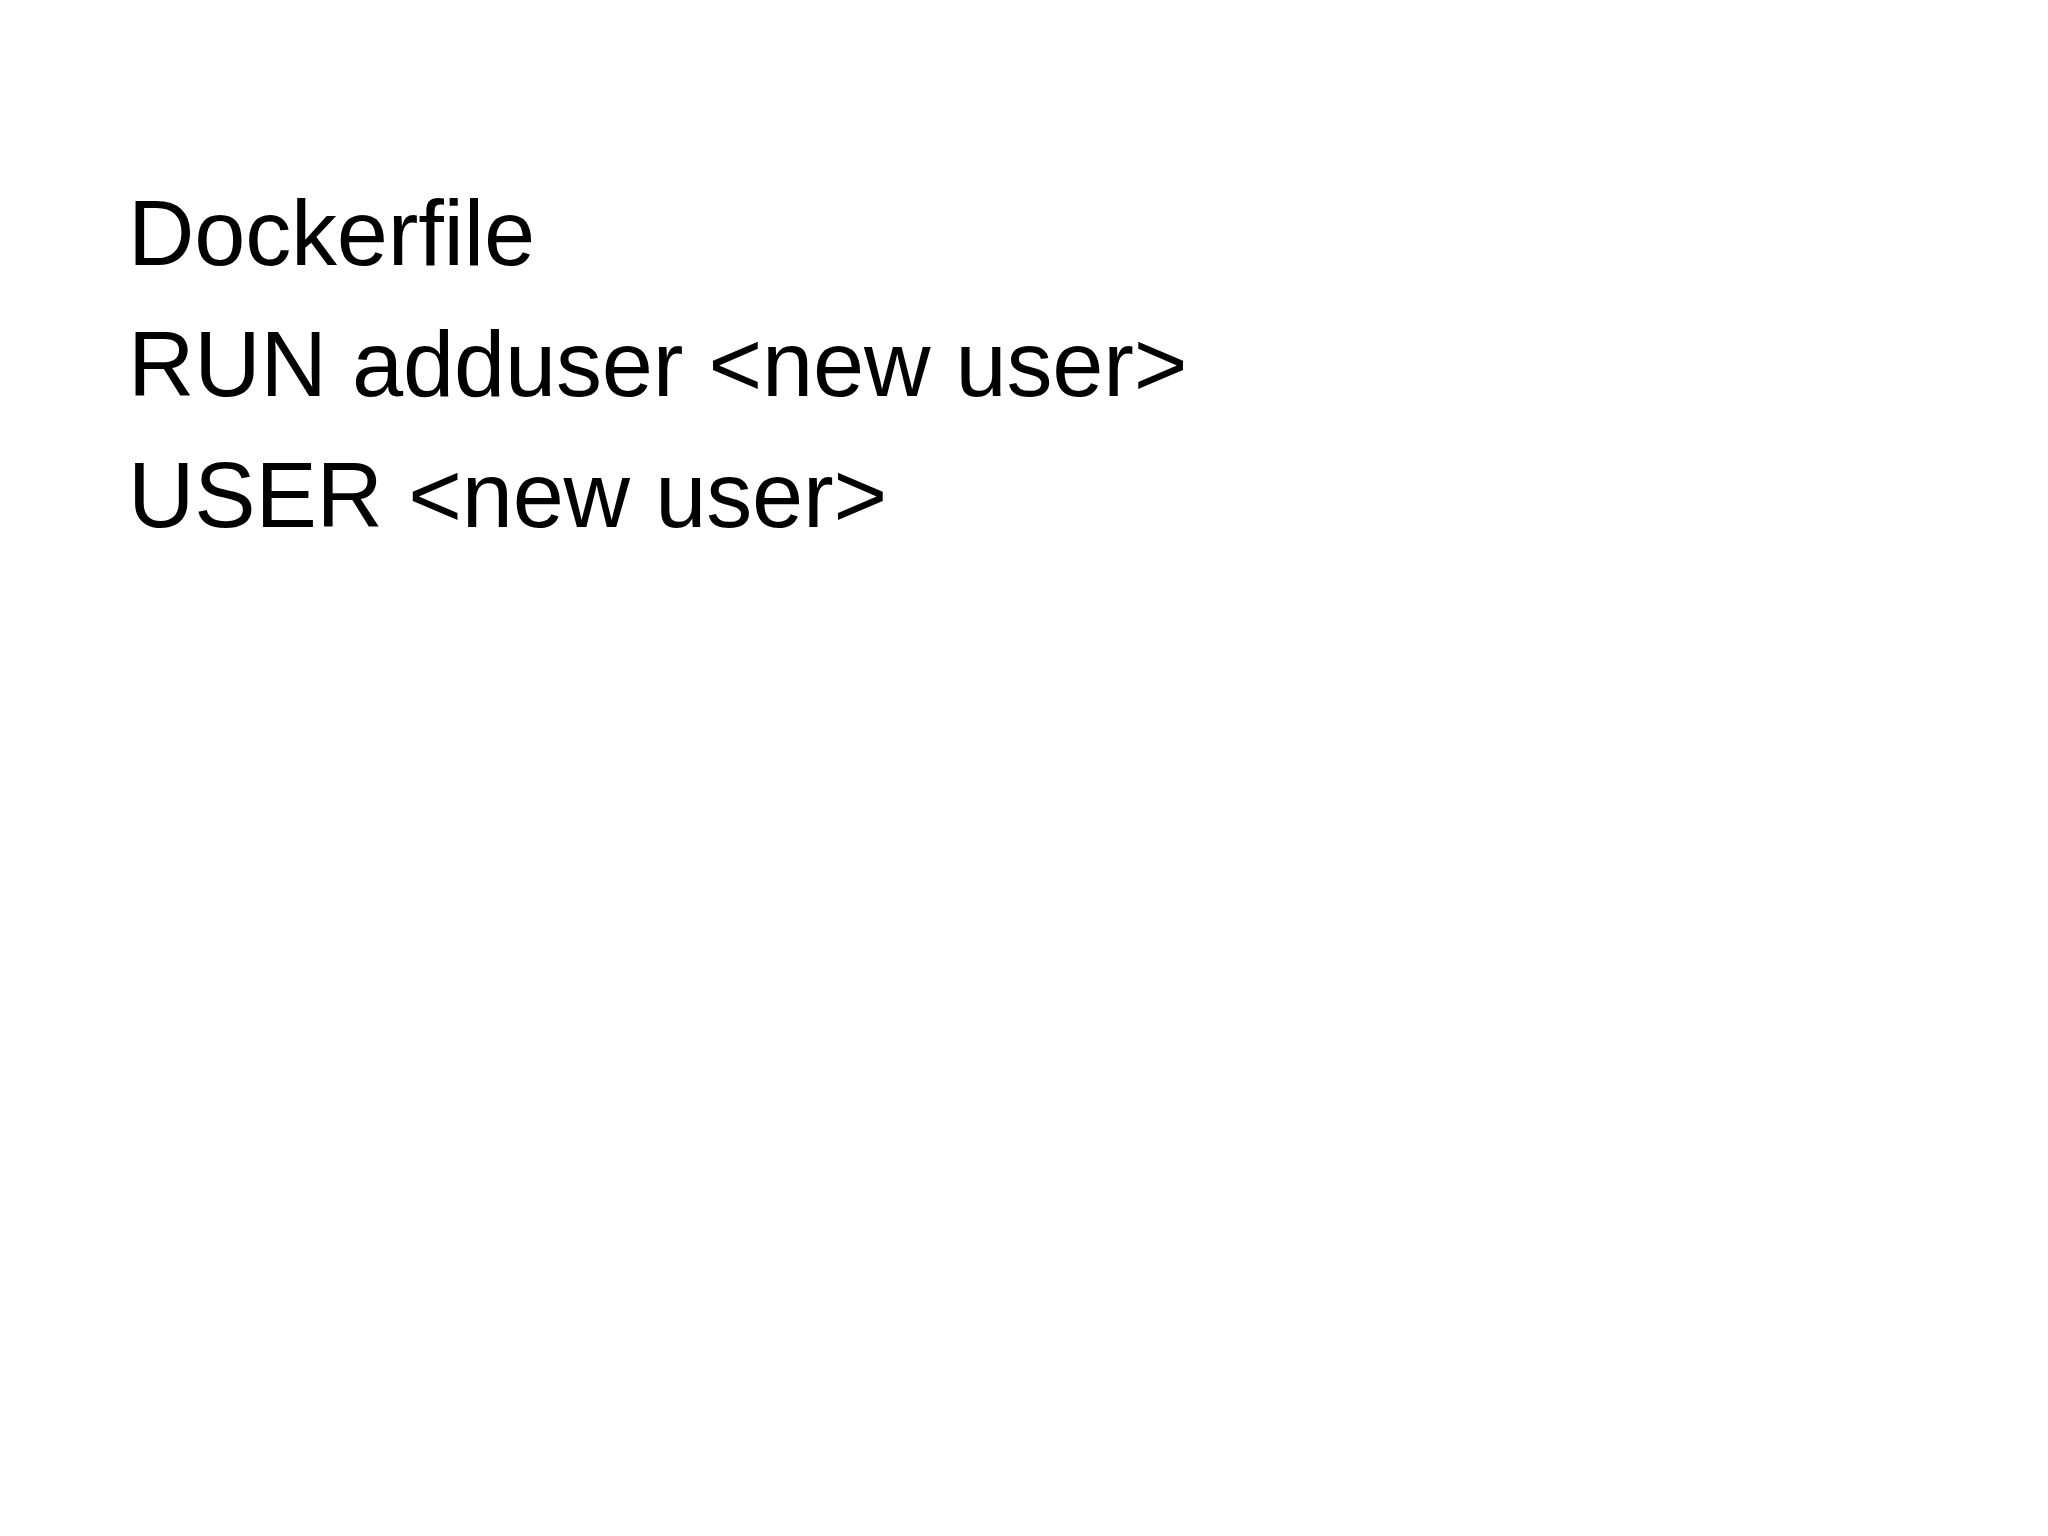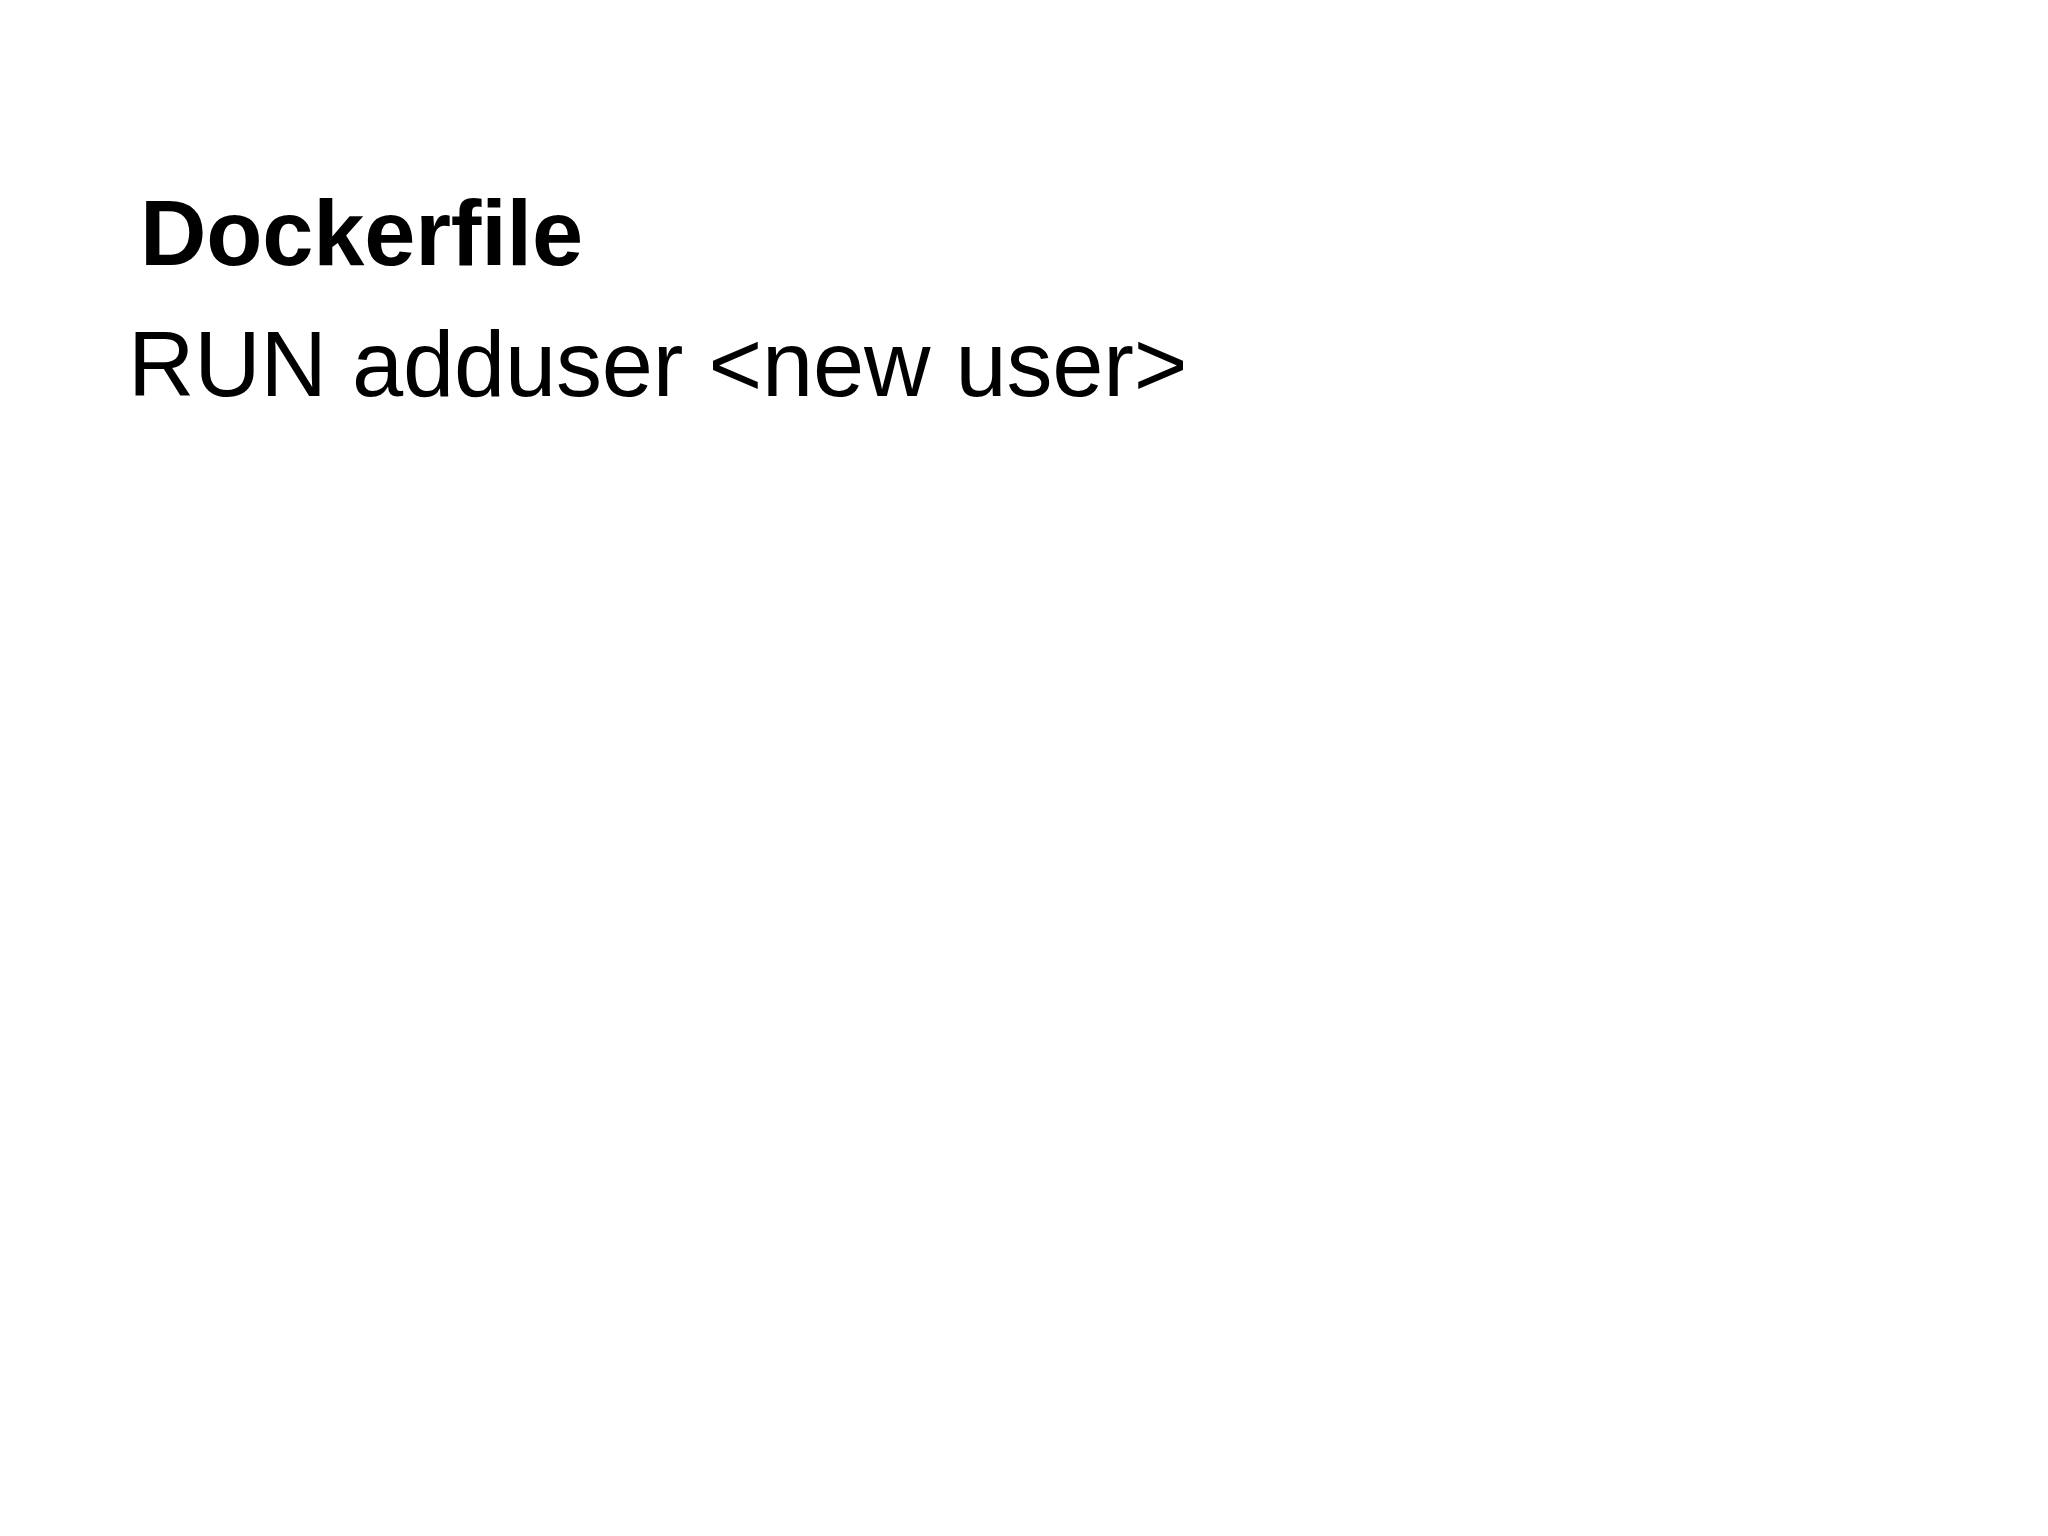--- a/index.html
+++ b/index.html
@@ -33,39 +33,39 @@
     color: #000000;
     font-size: 92px;
     line-height: 131px;
     font-weight: 400;
     letter-spacing: -0.2px;
     white-space: pre;
     text-align: left;
   }
 
   .line.level-0 {
-    margin-left: 12px;
-    font-weight: bold;
+    margin-left: 0px;
   }
 
   .line.level-1 {
   }
 
   .line.blank {
     height: 131px;
   }
 </style>
 </head>
 <body>
 
 <div class="slide">
   <div class="content-block">
 
     <div class="line level-0">Dockerfile</div>
 
     <div class="line level-1">RUN adduser &lt;new user&gt;</div>
 
+    <div class="line level-1">USER &lt;new user&gt;</div>
 
     <div class="line level-0 blank"></div>
 
 
   </div>
 </div>
 
 </body></html>

